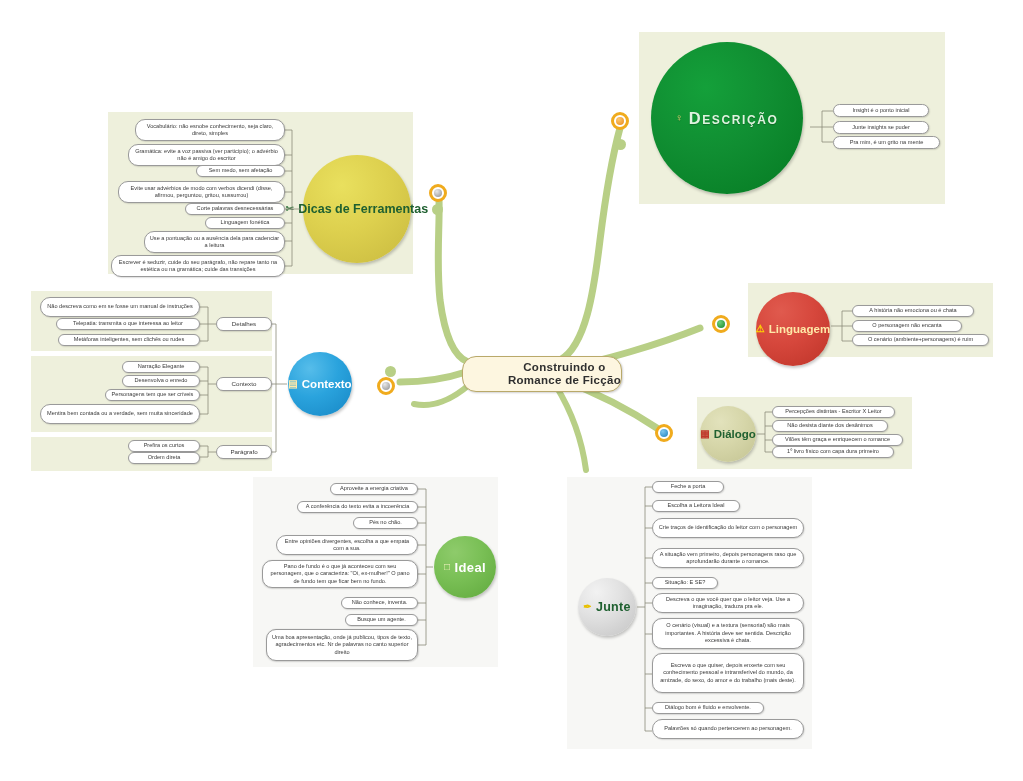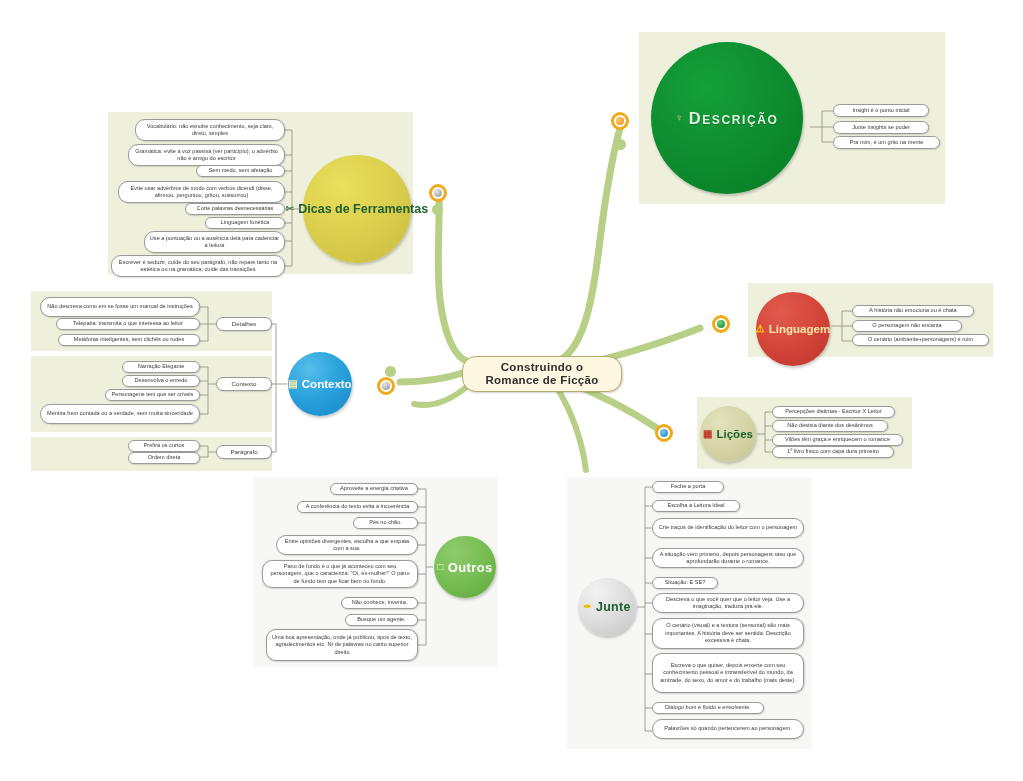--- a/index.html
+++ b/index.html
@@ -9,21 +9,21 @@
   svg.links{position:absolute;left:0;top:0;width:1023px;height:781px;pointer-events:none;}
 
   
   .panel{position:absolute;background:#eef0dc;}
   .panel.plain{background:#f7f7f5;}
 
   
   .root{position:absolute;background:#fdf6e0;border:1.4px solid #b9a96a;
         border-radius:14px;text-align:center;color:#2f2f2f;
         font-weight:bold;font-size:11.5px;line-height:13.5px;
-        letter-spacing:.3px;display:flex;align-items:center;justify-content:center;
+        letter-spacing:.3px;display:flex;align-items:center;justify-content:flex-end;
         box-shadow:1px 1px 2px rgba(0,0,0,.18);}
 
   
   .bubble{position:absolute;border-radius:50%;display:flex;
           align-items:center;justify-content:center;
           box-shadow:1px 2px 3px rgba(0,0,0,.22);}
   .bubble .lbl{font-weight:bold;white-space:nowrap;display:flex;
                align-items:center;gap:4px;}
   .bubble .ico{font-size:10px;line-height:1;}
 
@@ -217,42 +217,42 @@
         <path d="M842,341 H852"></path>
     </g>
   </svg>
   <div class="pill" style="left:852px;top:305px;width:122px;height:12px;">A história não emociona ou é chata</div>
   <div class="pill" style="left:852px;top:320px;width:110px;height:12px;">O personagem não encanta</div>
   <div class="pill" style="left:852px;top:334px;width:137px;height:12px;">O cenário (ambiente+personagens) é ruim</div>
 
   <div class="bubble b-licoes" style="left:700px;top:406px;width:56px;height:56px;">
     <span class="lbl">
       <span class="ico" style="color:#c0392b;">▦</span>
-      <span>Lições</span>
+      <span>Diálogo</span>
     </span>
   </div>
   <svg class="links" viewBox="0 0 1023 781">
     <g fill="none" stroke="#8a8a7a" stroke-width=".8">
       <path d="M757,434 H765"></path>
       <path d="M765,412 V452"></path>
       <path d="M765,412 H772"></path>
         <path d="M765,426 H772"></path>
         <path d="M765,440 H772"></path>
         <path d="M765,452 H772"></path>
     </g>
   </svg>
   <div class="pill" style="left:772px;top:406px;width:123px;height:12px;">Percepções distintas - Escritor X Leitor</div>
   <div class="pill" style="left:772px;top:420px;width:116px;height:12px;">Não desista diante dos desânimos</div>
   <div class="pill" style="left:772px;top:434px;width:131px;height:12px;">Vilões têm graça e enriquecem o romance</div>
   <div class="pill" style="left:772px;top:446px;width:122px;height:12px;">1º livro físico com capa dura primeiro</div>
 
   <div class="bubble b-outros" style="left:434px;top:536px;width:62px;height:62px;">
     <span class="lbl">
       <span class="ico" style="color:#f2f2c0;">□</span>
-      <span>Outros</span>
+      <span>Ideal</span>
     </span>
   </div>
   <svg class="links" viewBox="0 0 1023 781">
     <g fill="none" stroke="#8a8a7a" stroke-width=".8">
       <path d="M433,567 H426"></path>
       <path d="M426,489 V645"></path>
       <path d="M426,489 H418"></path>
         <path d="M426,507 H418"></path>
         <path d="M426,523 H418"></path>
       <path d="M426,545 H418"></path>

